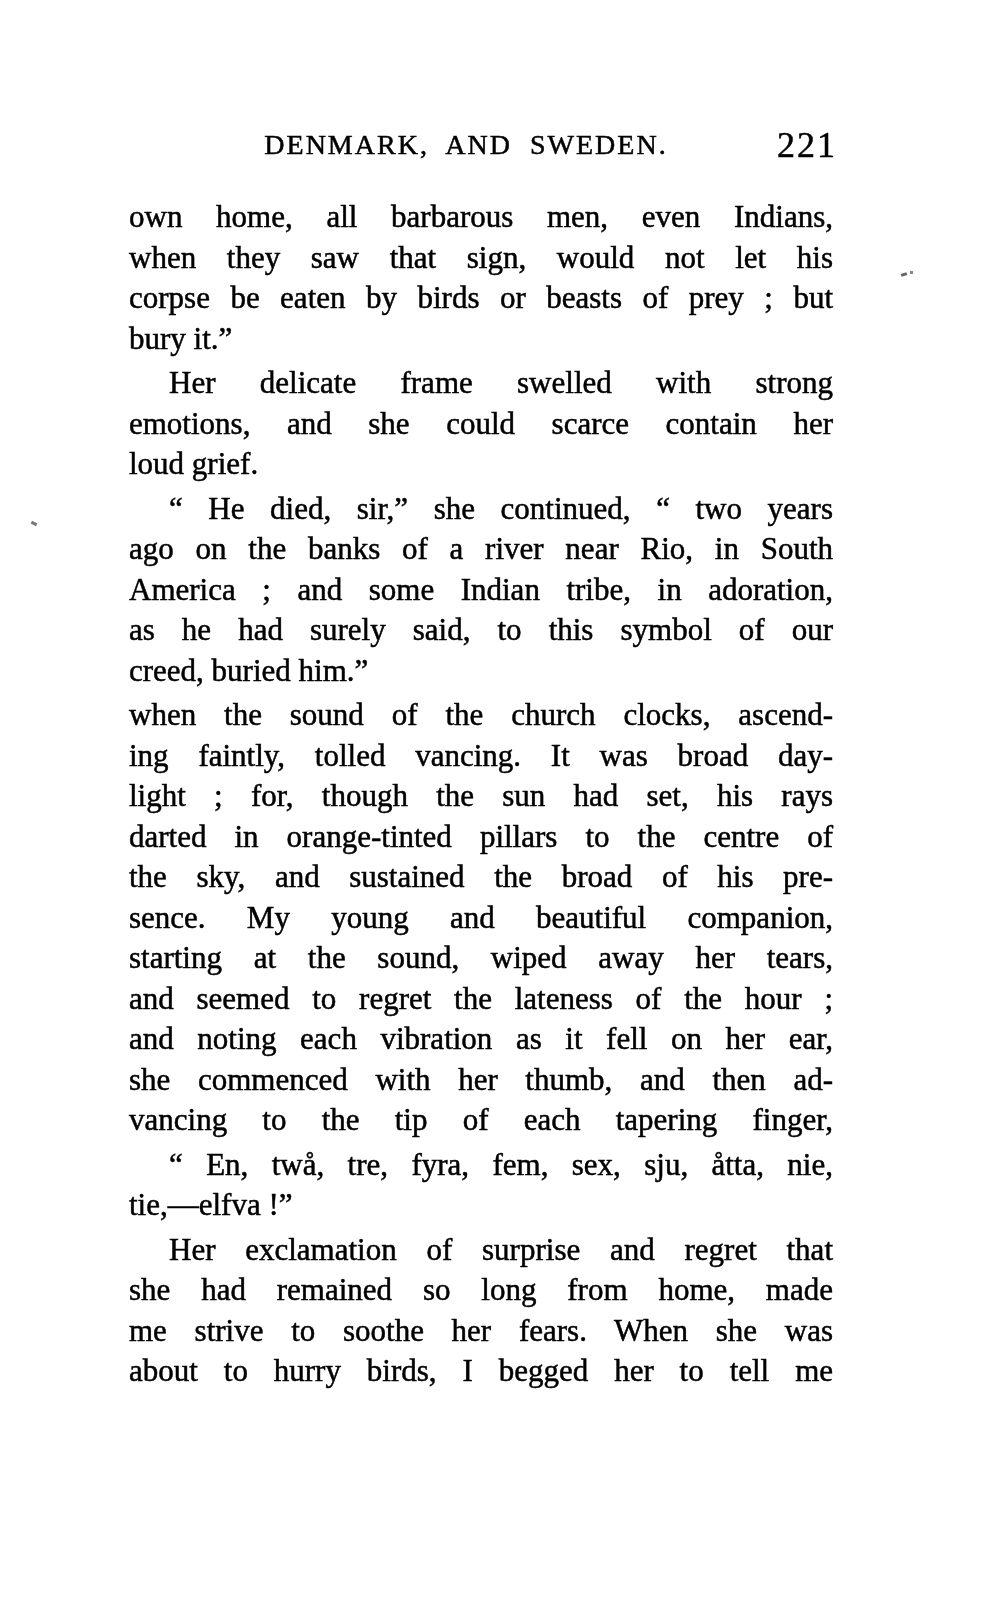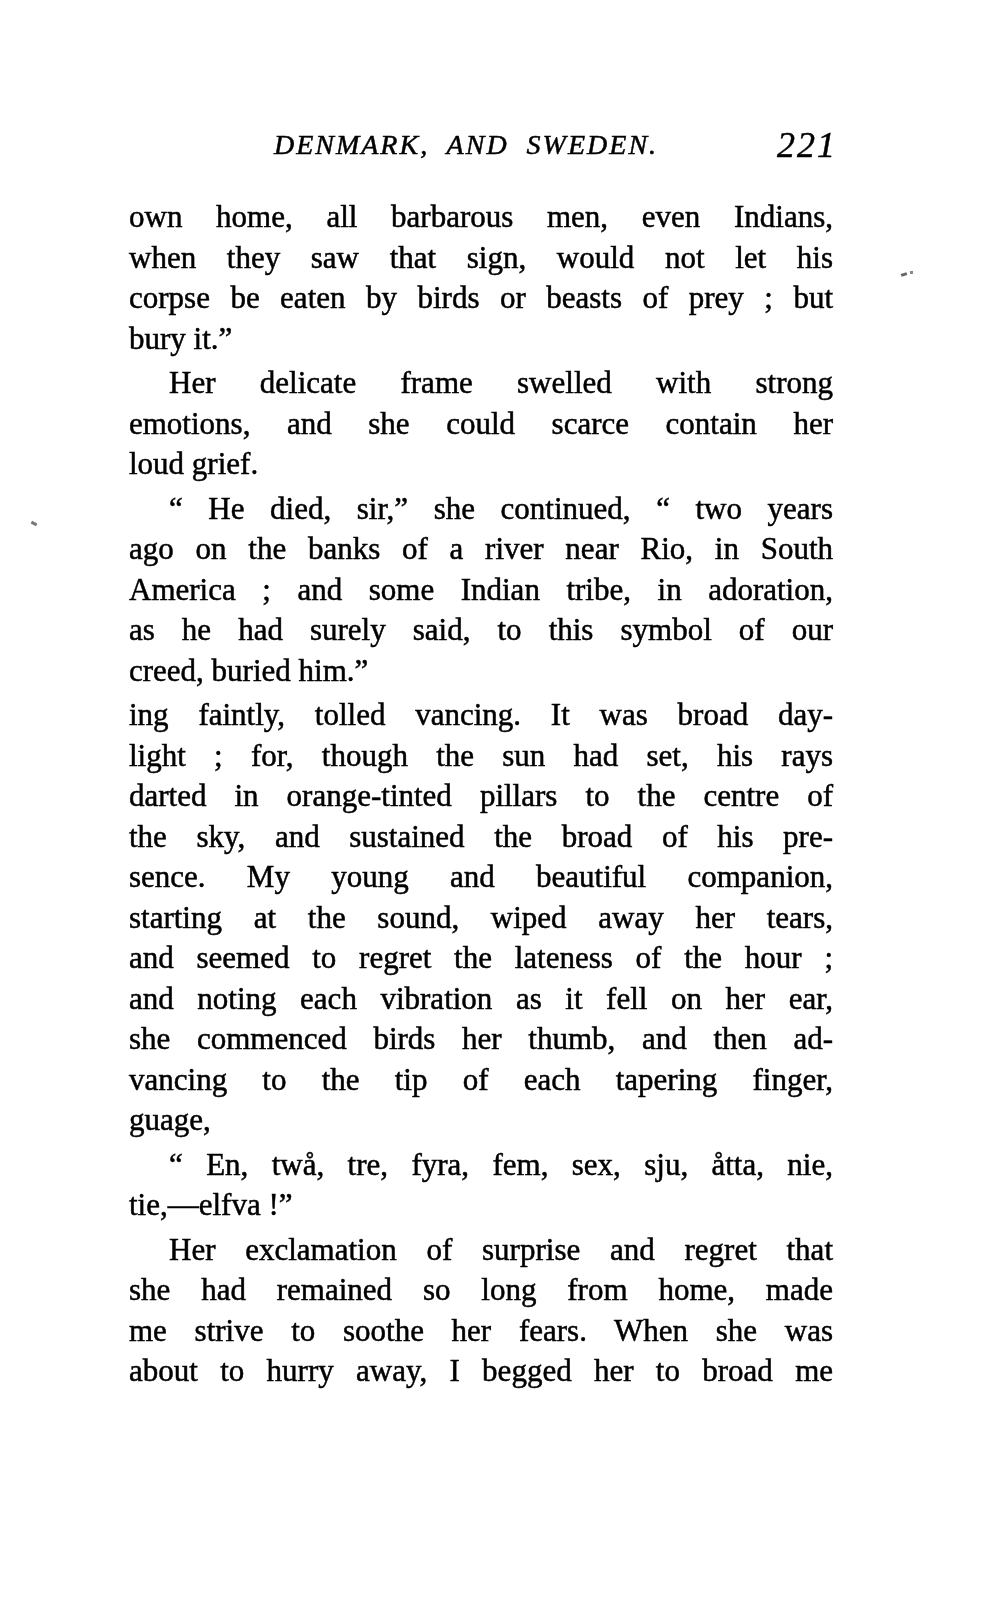--- a/index.html
+++ b/index.html
@@ -17,21 +17,20 @@
     -webkit-text-stroke: 0.5px #000;
   }
 
   
   .page-header {
     position: absolute;
     top: 120px;
     left: 125px;
     width: 712px;
     height: 46px;
-    font-style: italic;
   }
   .running-title {
     position: absolute;
     left: 0;
     right: 30px;
     top: 9px;
     text-align: center;
     font-size: 28px;
     letter-spacing: 2px;
     word-spacing: 9px;
@@ -117,42 +116,42 @@
 
   <p class="para">
     <span class="line ind">“ He died, sir,” she continued, “ two years</span>
     <span class="line">ago on the banks of a river near Rio, in South</span>
     <span class="line">America ; and some Indian tribe, in adoration,</span>
     <span class="line">as he had surely said, to this symbol of our</span>
     <span class="line last">creed, buried him.”</span>
   </p>
 
   <p class="para">
+    <span class="line">when the sound of the church clocks, ascend-</span>
     <span class="line">ing faintly, tolled vancing.  It was broad day-</span>
     <span class="line">light ; for, though the sun had set, his rays</span>
     <span class="line">darted in orange-tinted pillars to the centre of</span>
     <span class="line">the sky, and sustained the broad of his pre-</span>
     <span class="line">sence.  My young and beautiful companion,</span>
     <span class="line">starting at the sound, wiped away her tears,</span>
     <span class="line">and seemed to regret the lateness of the hour ;</span>
     <span class="line">and noting each vibration as it fell on her ear,</span>
-    <span class="line">she commenced birds her thumb, and then ad-</span>
+    <span class="line">she commenced with her thumb, and then ad-</span>
     <span class="line">vancing to the tip of each tapering finger,</span>
-    <span class="line last">guage,</span>
   </p>
 
   <p class="para">
     <span class="line ind">“ En, twå, tre, fyra, fem, sex, sju, åtta, nie,</span>
     <span class="line last">tie,—elfva !”</span>
   </p>
 
   <p class="para">
     <span class="line ind">Her exclamation of surprise and regret that</span>
     <span class="line">she had remained so long from home, made</span>
     <span class="line">me strive to soothe her fears.  When she was</span>
-    <span class="line">about to hurry away, I begged her to broad me</span>
+    <span class="line">about to hurry birds, I begged her to tell me</span>
   </p>
 
 </div>
 
 <div class="speck speck-right-a"></div>
 <div class="speck speck-right-b"></div>
 <div class="speck speck-left"></div>
 
 </body></html>

